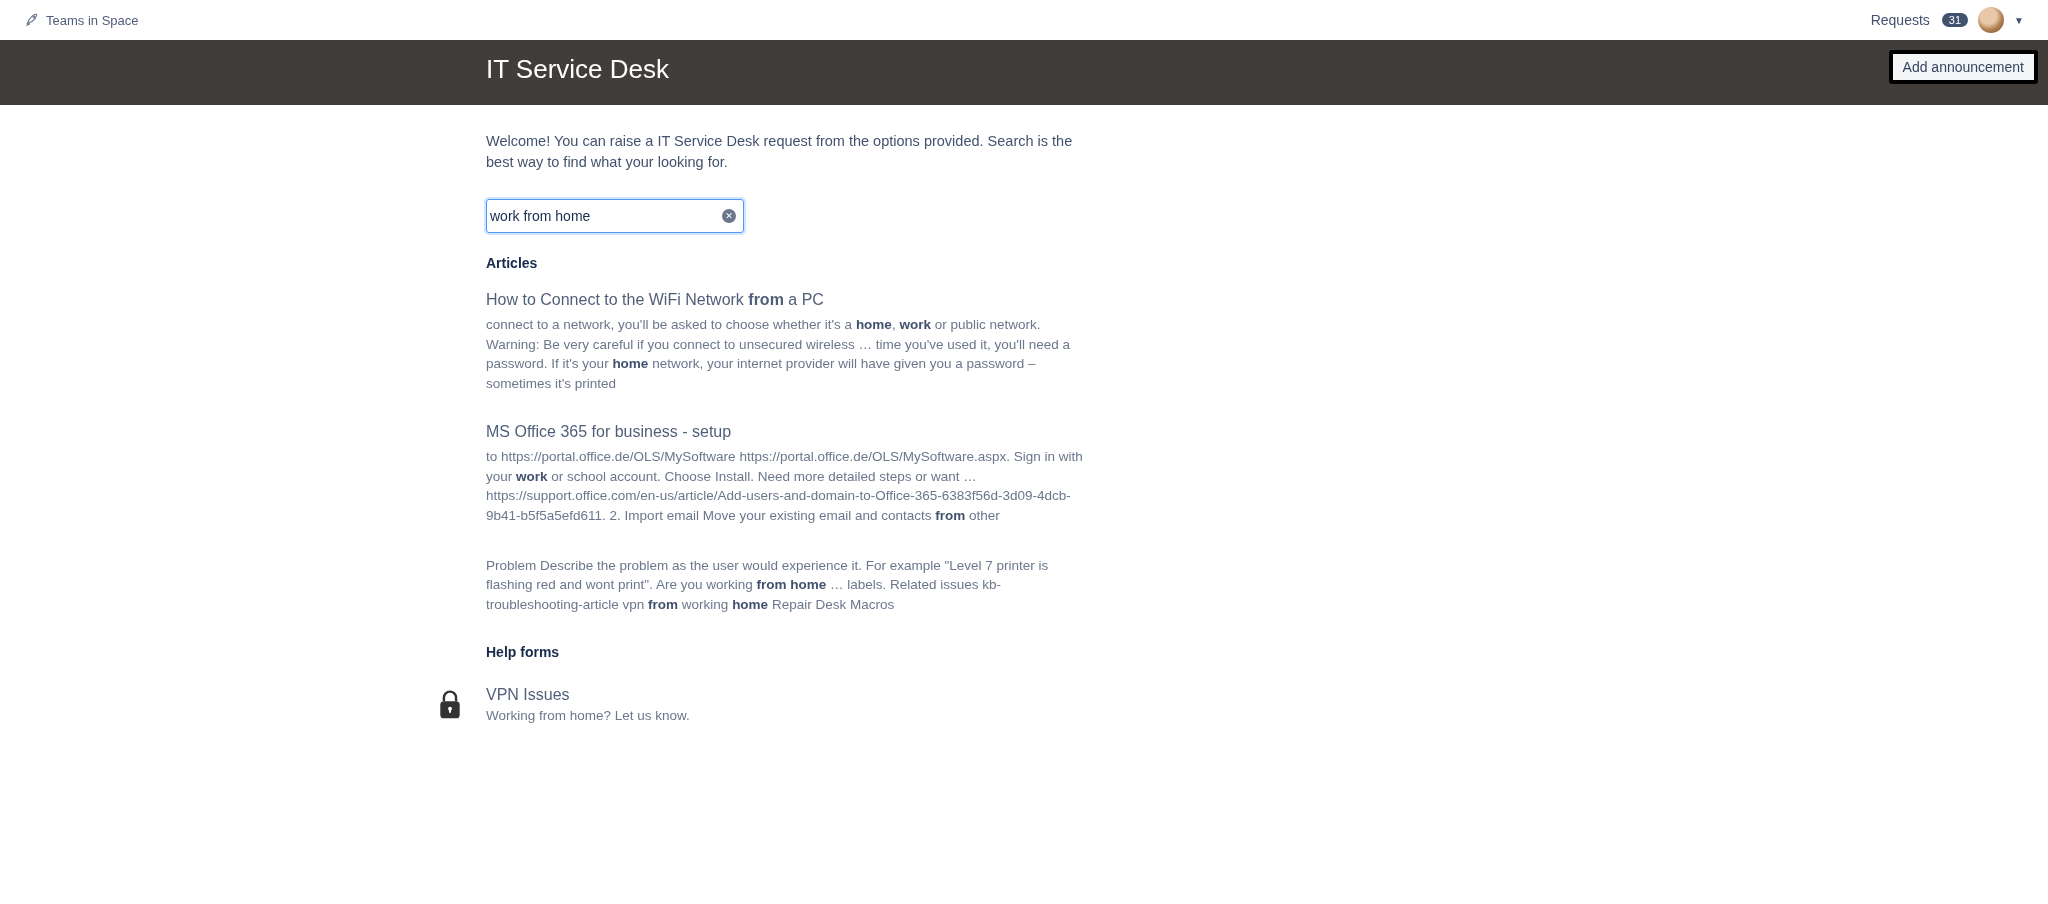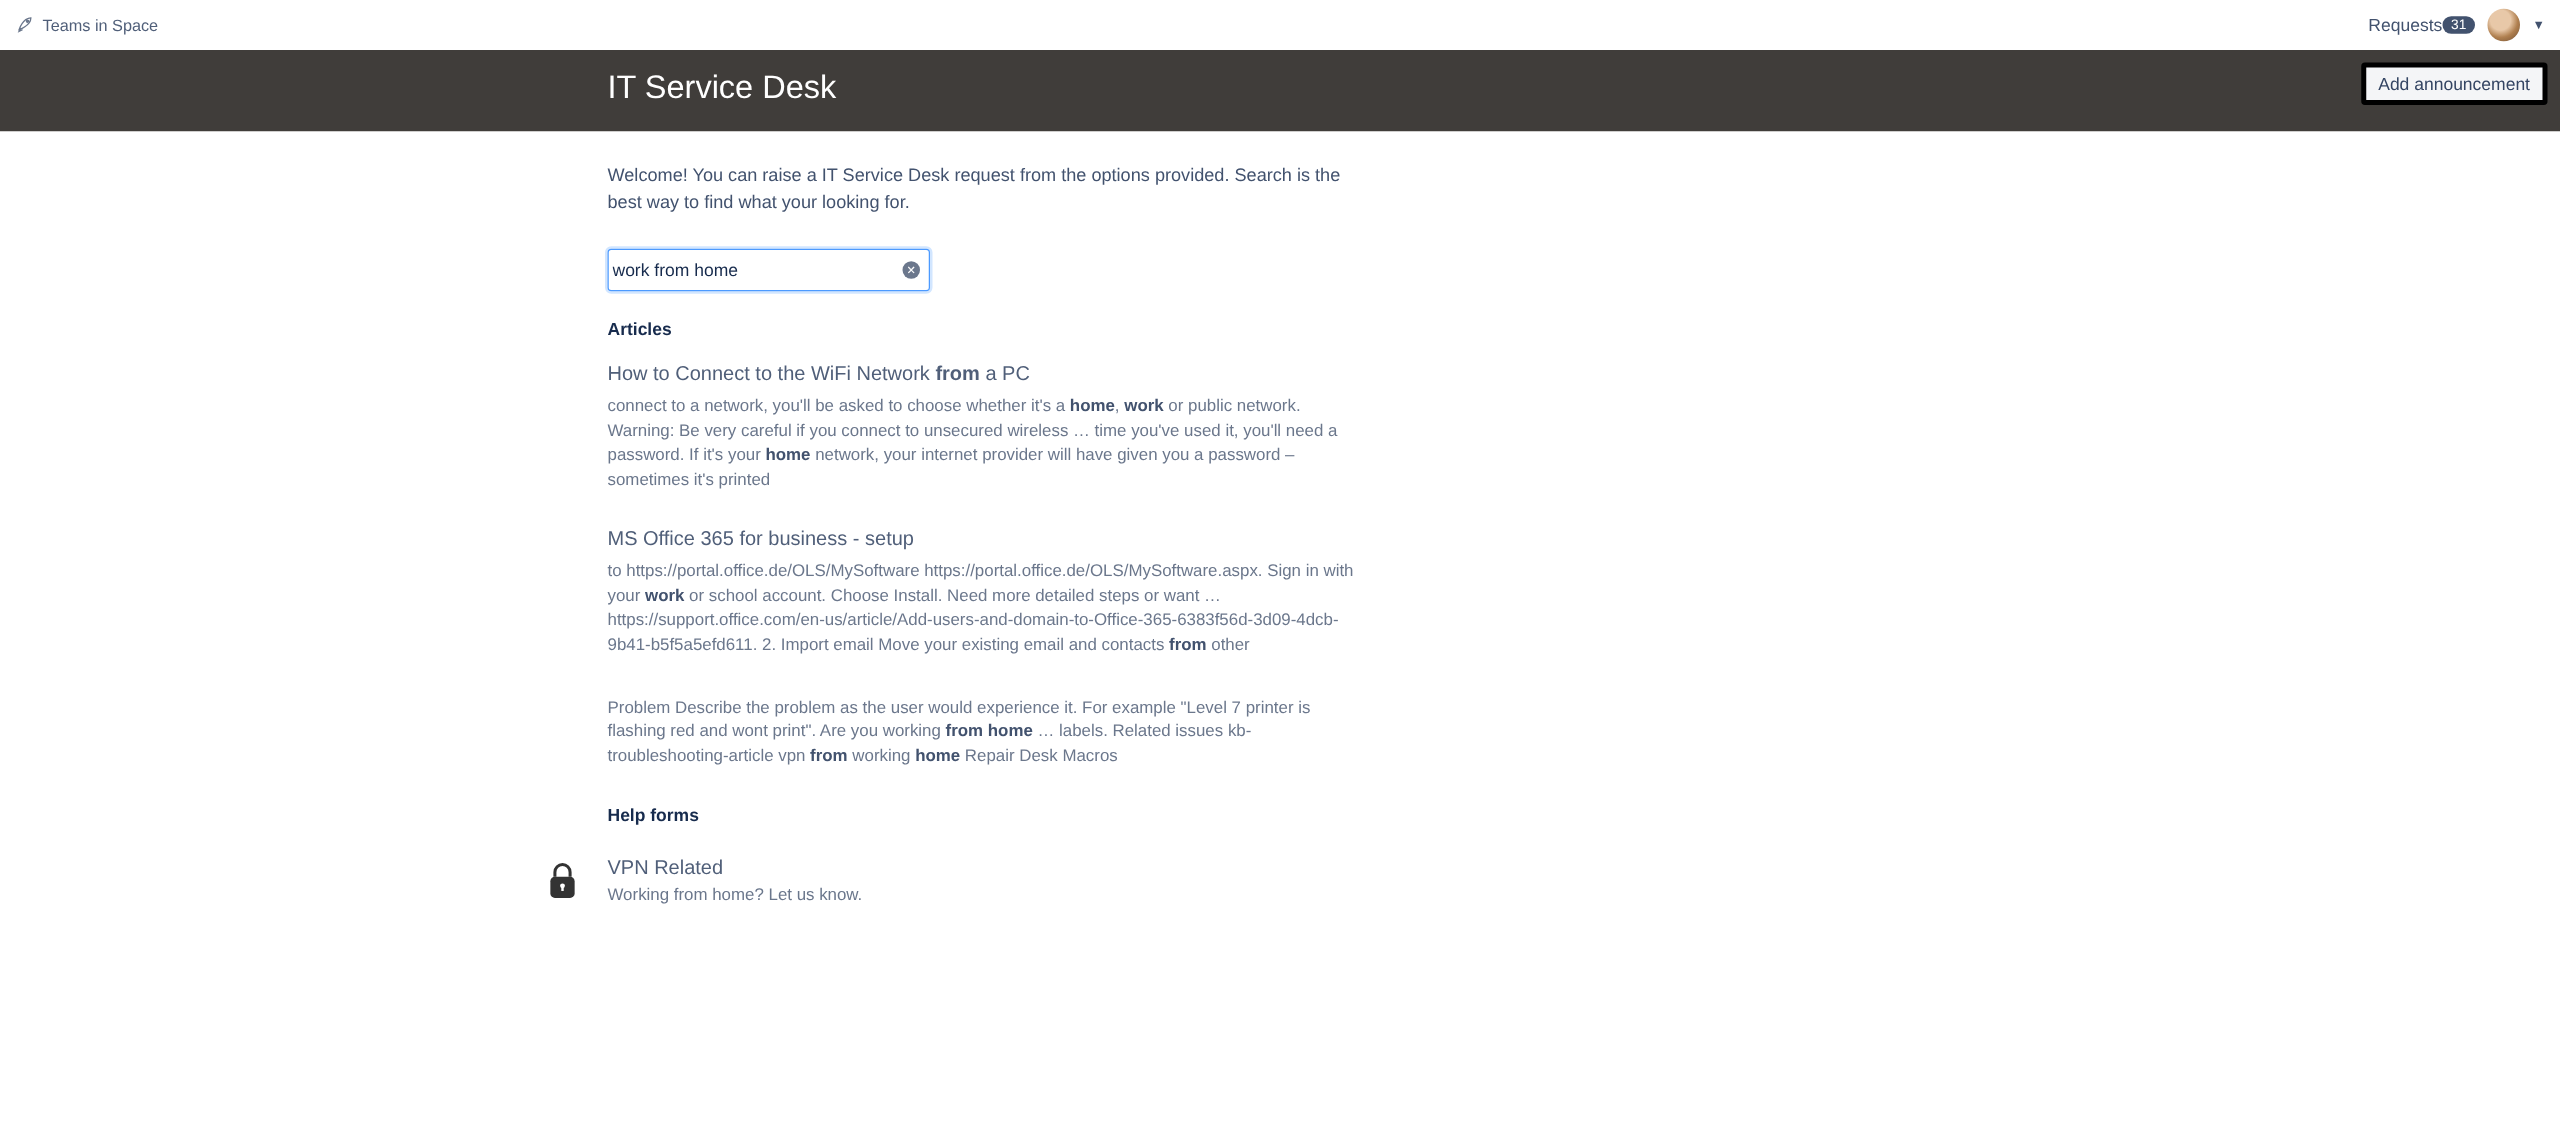--- a/index.html
+++ b/index.html
@@ -8,40 +8,40 @@
     background: #fff;
     color: #172B4D;
     font-size: 14px;
   }
   
   .topbar {
     height: 40px;
     display: flex;
     align-items: center;
     justify-content: space-between;
-    padding: 0 12px;
+    padding: 0 24px;
     background: #fff;
   }
   .brand {
     display: flex;
     align-items: center;
     gap: 6px;
     color: #505F79;
     font-size: 13px;
   }
   .brand svg { width: 16px; height: 16px; }
   .topbar-right {
     display: flex;
     align-items: center;
     gap: 10px;
   }
   .requests {
     display: flex;
     align-items: center;
-    gap: 0;
+    gap: 12px;
     color: #42526E;
     font-size: 14px;
     cursor: pointer;
   }
   .badge {
     background: #42526E;
     color: #fff;
     border-radius: 10px;
     font-size: 11px;
     padding: 1px 7px;
@@ -249,18 +249,18 @@
   <div class="form-row">
     <span class="form-icon">
       <svg viewBox="0 0 24 28" width="30" height="34">
         <path d="M7 11 V8 a5 5 0 0 1 10 0 v3" fill="none" stroke="#333" stroke-width="2"></path>
         <rect x="4" y="11" width="16" height="14" rx="3" fill="#333"></rect>
         <circle cx="12" cy="17" r="1.6" fill="#fff"></circle>
         <rect x="11.2" y="17" width="1.6" height="3.4" fill="#fff"></rect>
       </svg>
     </span>
     <div>
-      <div class="form-title">VPN Related</div>
+      <div class="form-title">VPN Issues</div>
       <div class="form-desc">Working from home? Let us know.</div>
     </div>
   </div>
 
 </div>
 
 </body></html>

